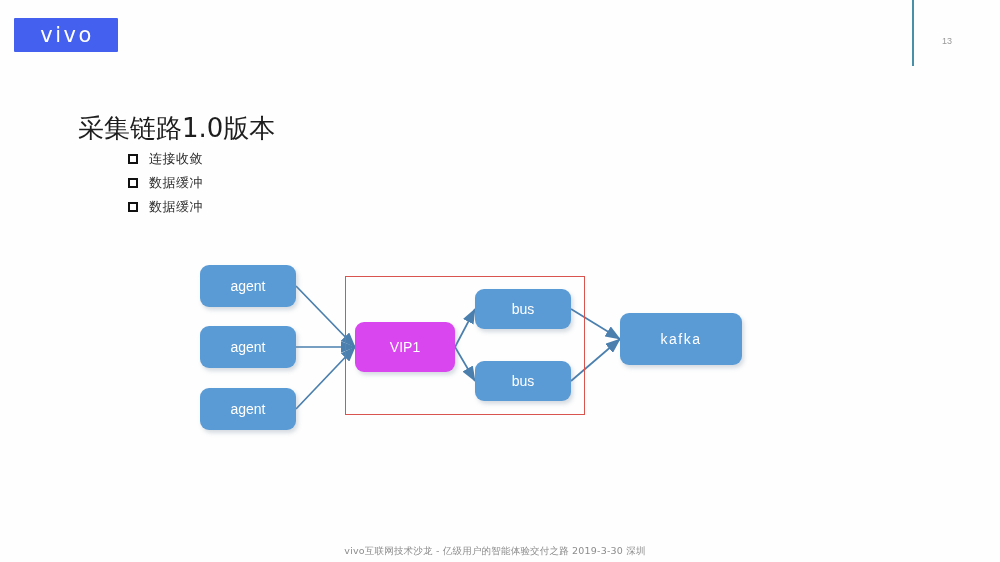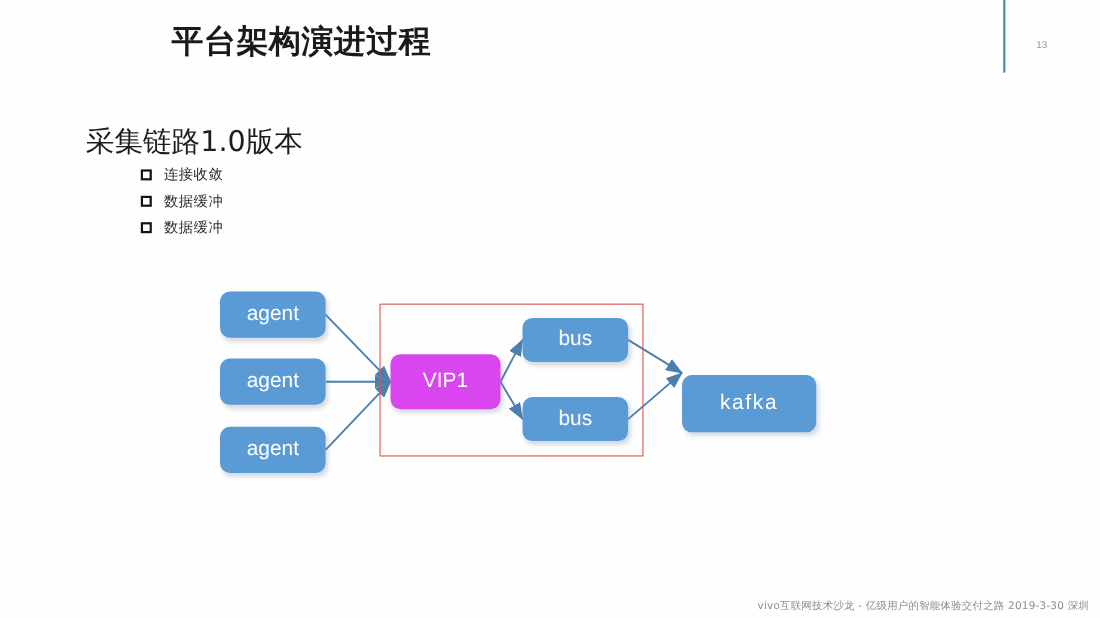--- a/index.html
+++ b/index.html
@@ -125,56 +125,58 @@
     left: 0; top: 0;
   }
   .node {
     position: absolute;
     background: #5b9bd5;
     border-radius: 9px;
     display: flex;
     align-items: center;
     justify-content: center;
     color: #ffffff;
-    font-size: 19px;
+    font-size: 14px;
     box-shadow: 2px 3px 4px rgba(120,140,160,0.30);
     font-family: "Liberation Sans", sans-serif;
     pointer-events: auto;
   }
-  .node.kafka-node { letter-spacing: 1.5px; margin-top: 28px; }
+  .node.kafka-node { letter-spacing: 1.5px; }
   #group-box {
     position: absolute;
     border: 1.4px solid #d9534f;
     background: transparent;
     box-sizing: border-box;
     pointer-events: auto;
   }
 
   
   #slide-footer {
     position: absolute;
     left: 0;
     bottom: 4px;
     width: 1000px;
-    text-align: right;
+    text-align: center;
     padding-right: 10px;
     box-sizing: border-box;
     font-size: 9.5px;
     color: #8c8c8c;
     font-family: "DejaVu Sans", sans-serif;
     letter-spacing: 0.2px;
   }
 </style>
 </head>
 <body>
 
 <div id="slide-header">
 
-
-  <div id="slide-title">平台架构演进过程</div>
+  <div id="vivo-logo">
+    <span class="logo-text">vivo</span>
+  </div>
+
 
   <div id="header-rule"></div>
 
   <div id="page-number">13</div>
 </div>
 
 <div id="section-title">采集链路1.0版本</div>
 
 <div id="bullet-list">
   <div class="bullet-row">

